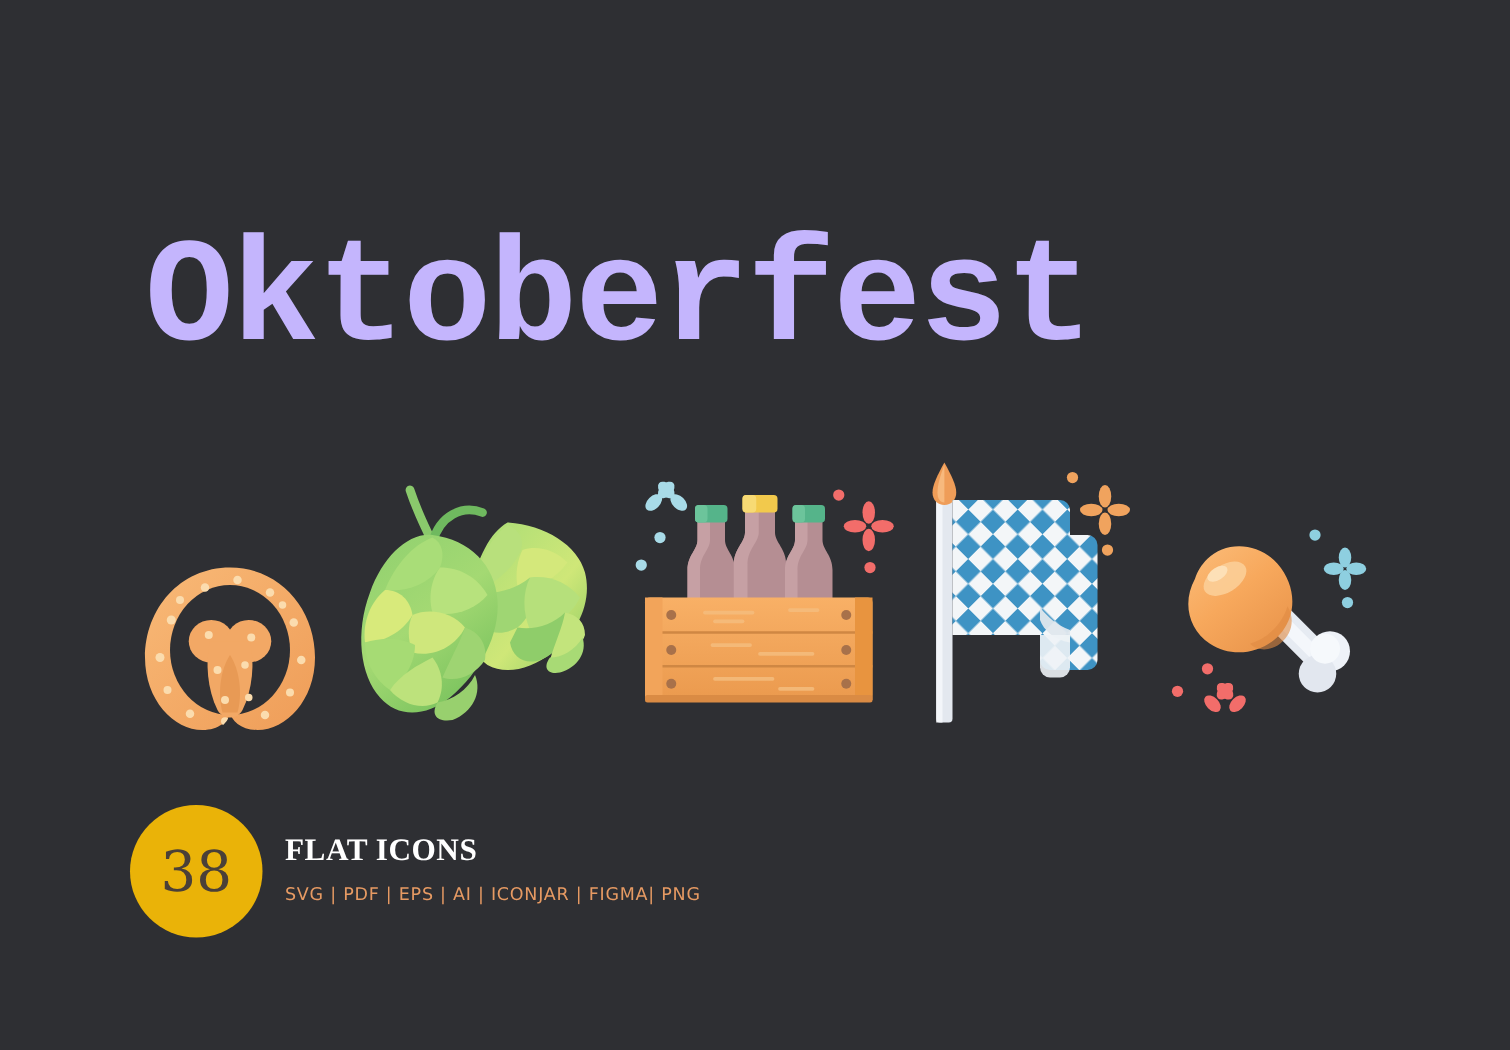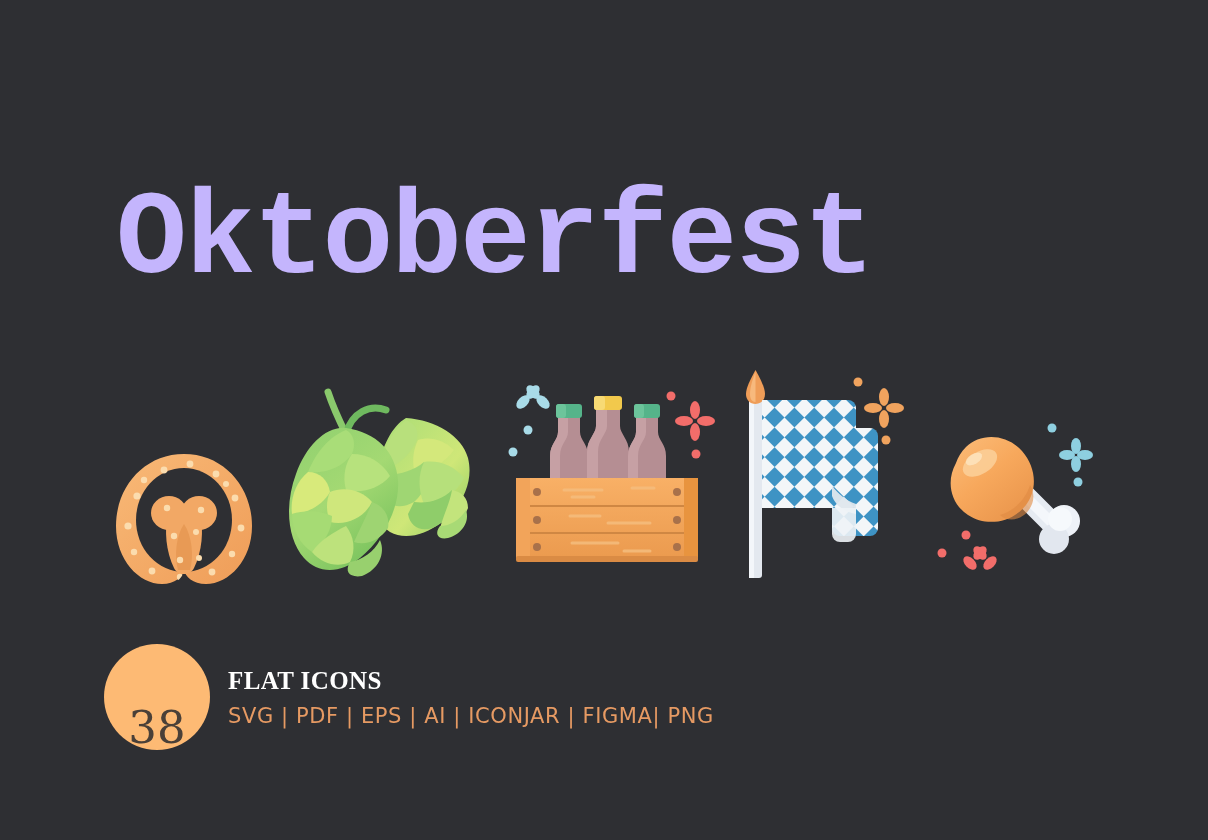--- a/index.html
+++ b/index.html
@@ -36,22 +36,22 @@
 
   
   .footer{
     position:absolute;
     left:104px; top:644px;
     display:flex;
     align-items:center;
   }
   .badge{
     width:106px;height:106px;border-radius:50%;
-    background:#fdba74;
-    display:flex;align-items:flex-end;justify-content:center;
+    background:#eab308;
+    display:flex;align-items:center;justify-content:center;
     flex:0 0 auto;
   }
   .badge-num{
     font-family:"DejaVu Serif", serif;
     font-size:45px;
     font-weight:400;
     color:#4a4038;
     letter-spacing:0px;
     line-height:1;
   }
@@ -67,21 +67,21 @@
     font-size:25px;
     letter-spacing:0.4px;
     color:#ffffff;
     line-height:32px;
     white-space:nowrap;
   }
   .formats{
     margin-top:7px;
     font-family:"DejaVu Sans", sans-serif;
     font-weight:400;
-    font-size:21px;
+    font-size:14px;
     color:#e69a63;
     letter-spacing:0.6px;
     line-height:24px;
     white-space:nowrap;
   }
 </style>
 </head>
 <body style="background: rgb(46, 47, 51);">
 
 <div id="stage">

